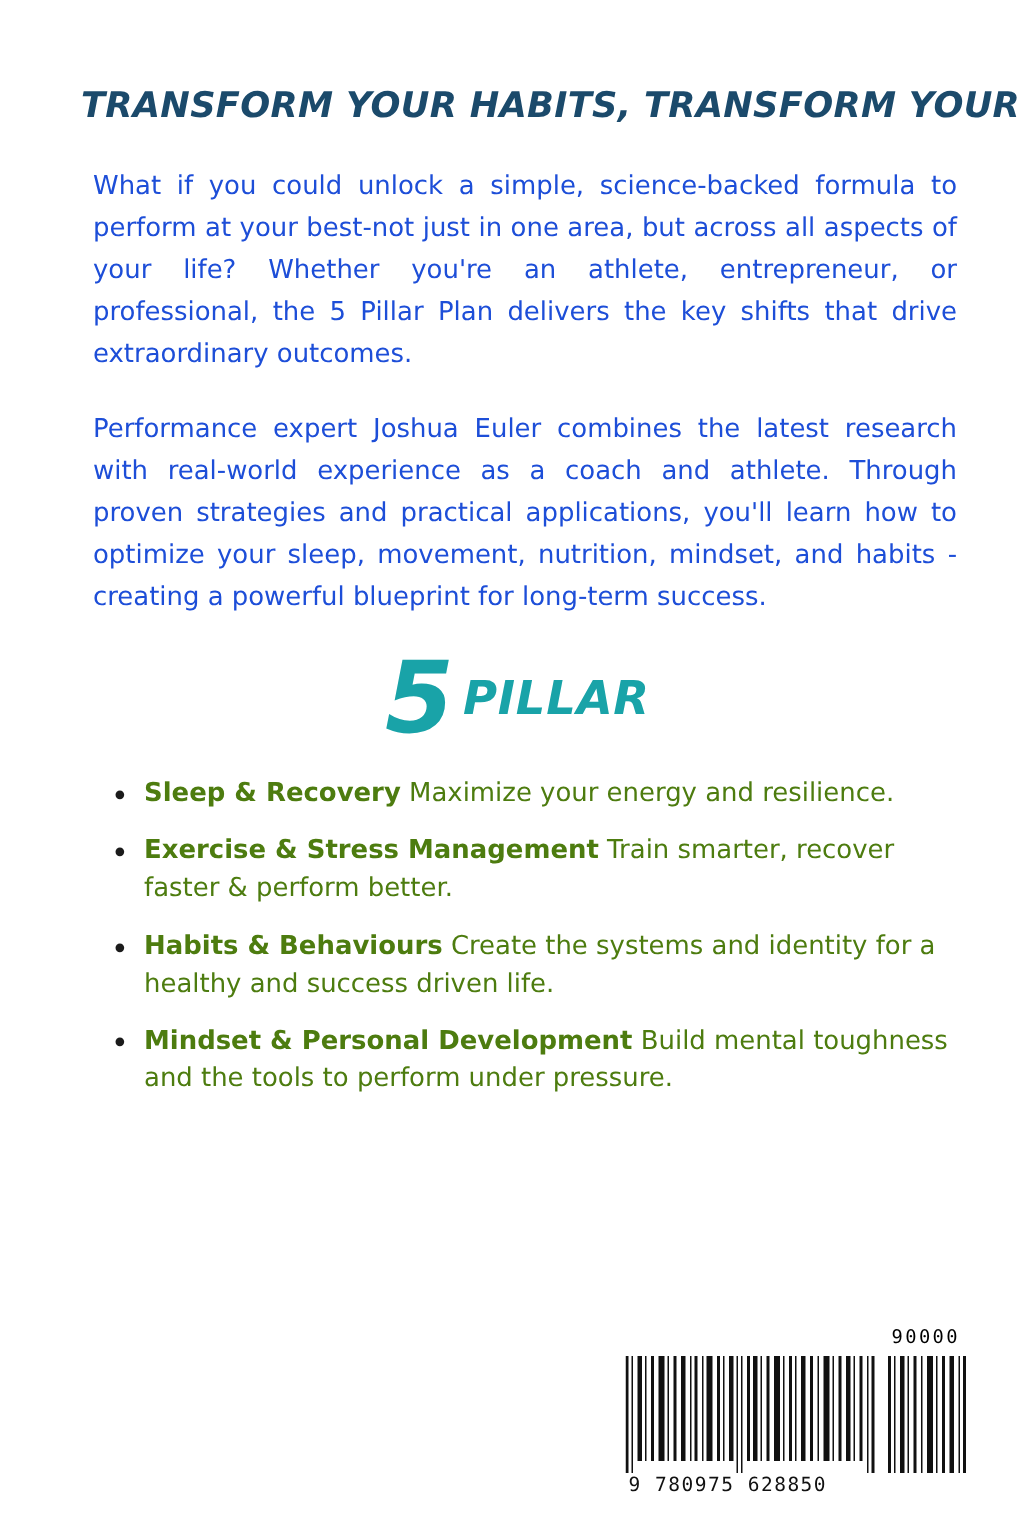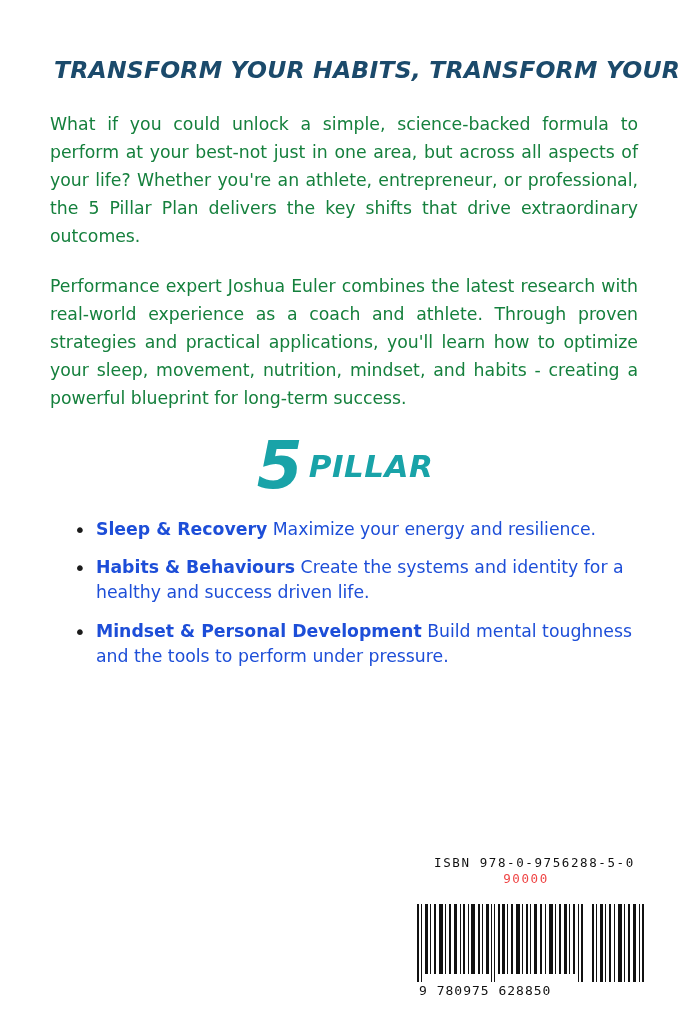--- a/index.html
+++ b/index.html
@@ -34,23 +34,23 @@
     letter-spacing: 0.2px;
     color: #1b4a6b;
     margin: 0 0 26px 4px;
     white-space: nowrap;
   }
 
   .para {
     font-family: "DejaVu Sans", sans-serif;
     font-size: 17.3px;
     line-height: 1.62;
-    color: #15803d;
+    color: #1d4ed8;
     text-align: justify;
-    margin: 0 0 22px 0;
+    margin: 0 0 22px 12px;
     padding-right: 2px;
   }
   .para:last-of-type { margin-bottom: 0; }
 
   
   .logo-wrap {
     margin-top: 26px;
     margin-bottom: 22px;
     display: flex;
     justify-content: center;
@@ -86,21 +86,21 @@
     list-style: none;
     margin: 0;
     padding: 0 4px 0 22px;
   }
   ul.pillars li {
     position: relative;
     font-size: 17.3px;
     line-height: 1.46;
     margin-bottom: 13px;
     padding-left: 24px;
-    color: #1d4ed8;
+    color: #4d7c0f;
   }
   ul.pillars li::before {
     content: "\2022";
     position: absolute;
     left: 2px;
     top: -1px;
     font-size: 20px;
     color: #1b1b1b;
   }
   ul.pillars li .b {
@@ -121,24 +121,24 @@
     letter-spacing: 1.6px;
     color: #111;
     text-align: left;
     margin-left: 22px;
     margin-bottom: 1px;
   }
   .nine-line {
     font-family: "DejaVu Sans Mono", monospace;
     font-size: 12.5px;
     letter-spacing: 1.6px;
-    color: #ef4444;
-    text-align: center;
+    color: #000000;
+    text-align: right;
     margin-right: 4px;
-    margin-bottom: 18px;
+    margin-bottom: 6px;
   }
   .bars-row {
     display: flex;
     align-items: flex-start;
     justify-content: flex-end;
     gap: 7px;
   }
   .bars {
     height: 78px;
     display: block;
@@ -169,26 +169,26 @@
     <div class="logo">
       <span class="five">5</span>
       <span class="words">
         <span class="w1">PILLAR</span>
       </span>
     </div>
   </div>
 
   <ul class="pillars">
     <li><span class="b">Sleep &amp; Recovery</span><span> Maximize your energy and resilience.</span></li>
+    <li><span class="b">Exercise &amp; Stress Management</span><span> Train smarter, recover faster &amp; perform better.</span></li>
     <li><span class="b">Habits &amp; Behaviours</span><span> Create the systems and identity for a healthy and success driven life.</span></li>
     <li><span class="b">Mindset &amp; Personal Development</span><span> Build mental toughness and the tools to perform under pressure.</span></li>
   </ul>
 
   <div class="barcode-area">
-    <div class="isbn-line">ISBN 978-0-9756288-5-0</div>
     <div class="nine-line">90000</div>
     <div class="bars-row">
       <div class="main-code-wrap">
         <svg class="bars" width="168" height="78" viewBox="0 0 168 78">
           <rect x="0" y="0" width="2" height="78" fill="#111"></rect>
           <rect x="4" y="0" width="1" height="78" fill="#111"></rect>
           <rect x="8" y="0" width="3" height="70" fill="#111"></rect>
           <rect x="13" y="0" width="1" height="70" fill="#111"></rect>
           <rect x="17" y="0" width="2" height="70" fill="#111"></rect>
           <rect x="22" y="0" width="4" height="70" fill="#111"></rect>

